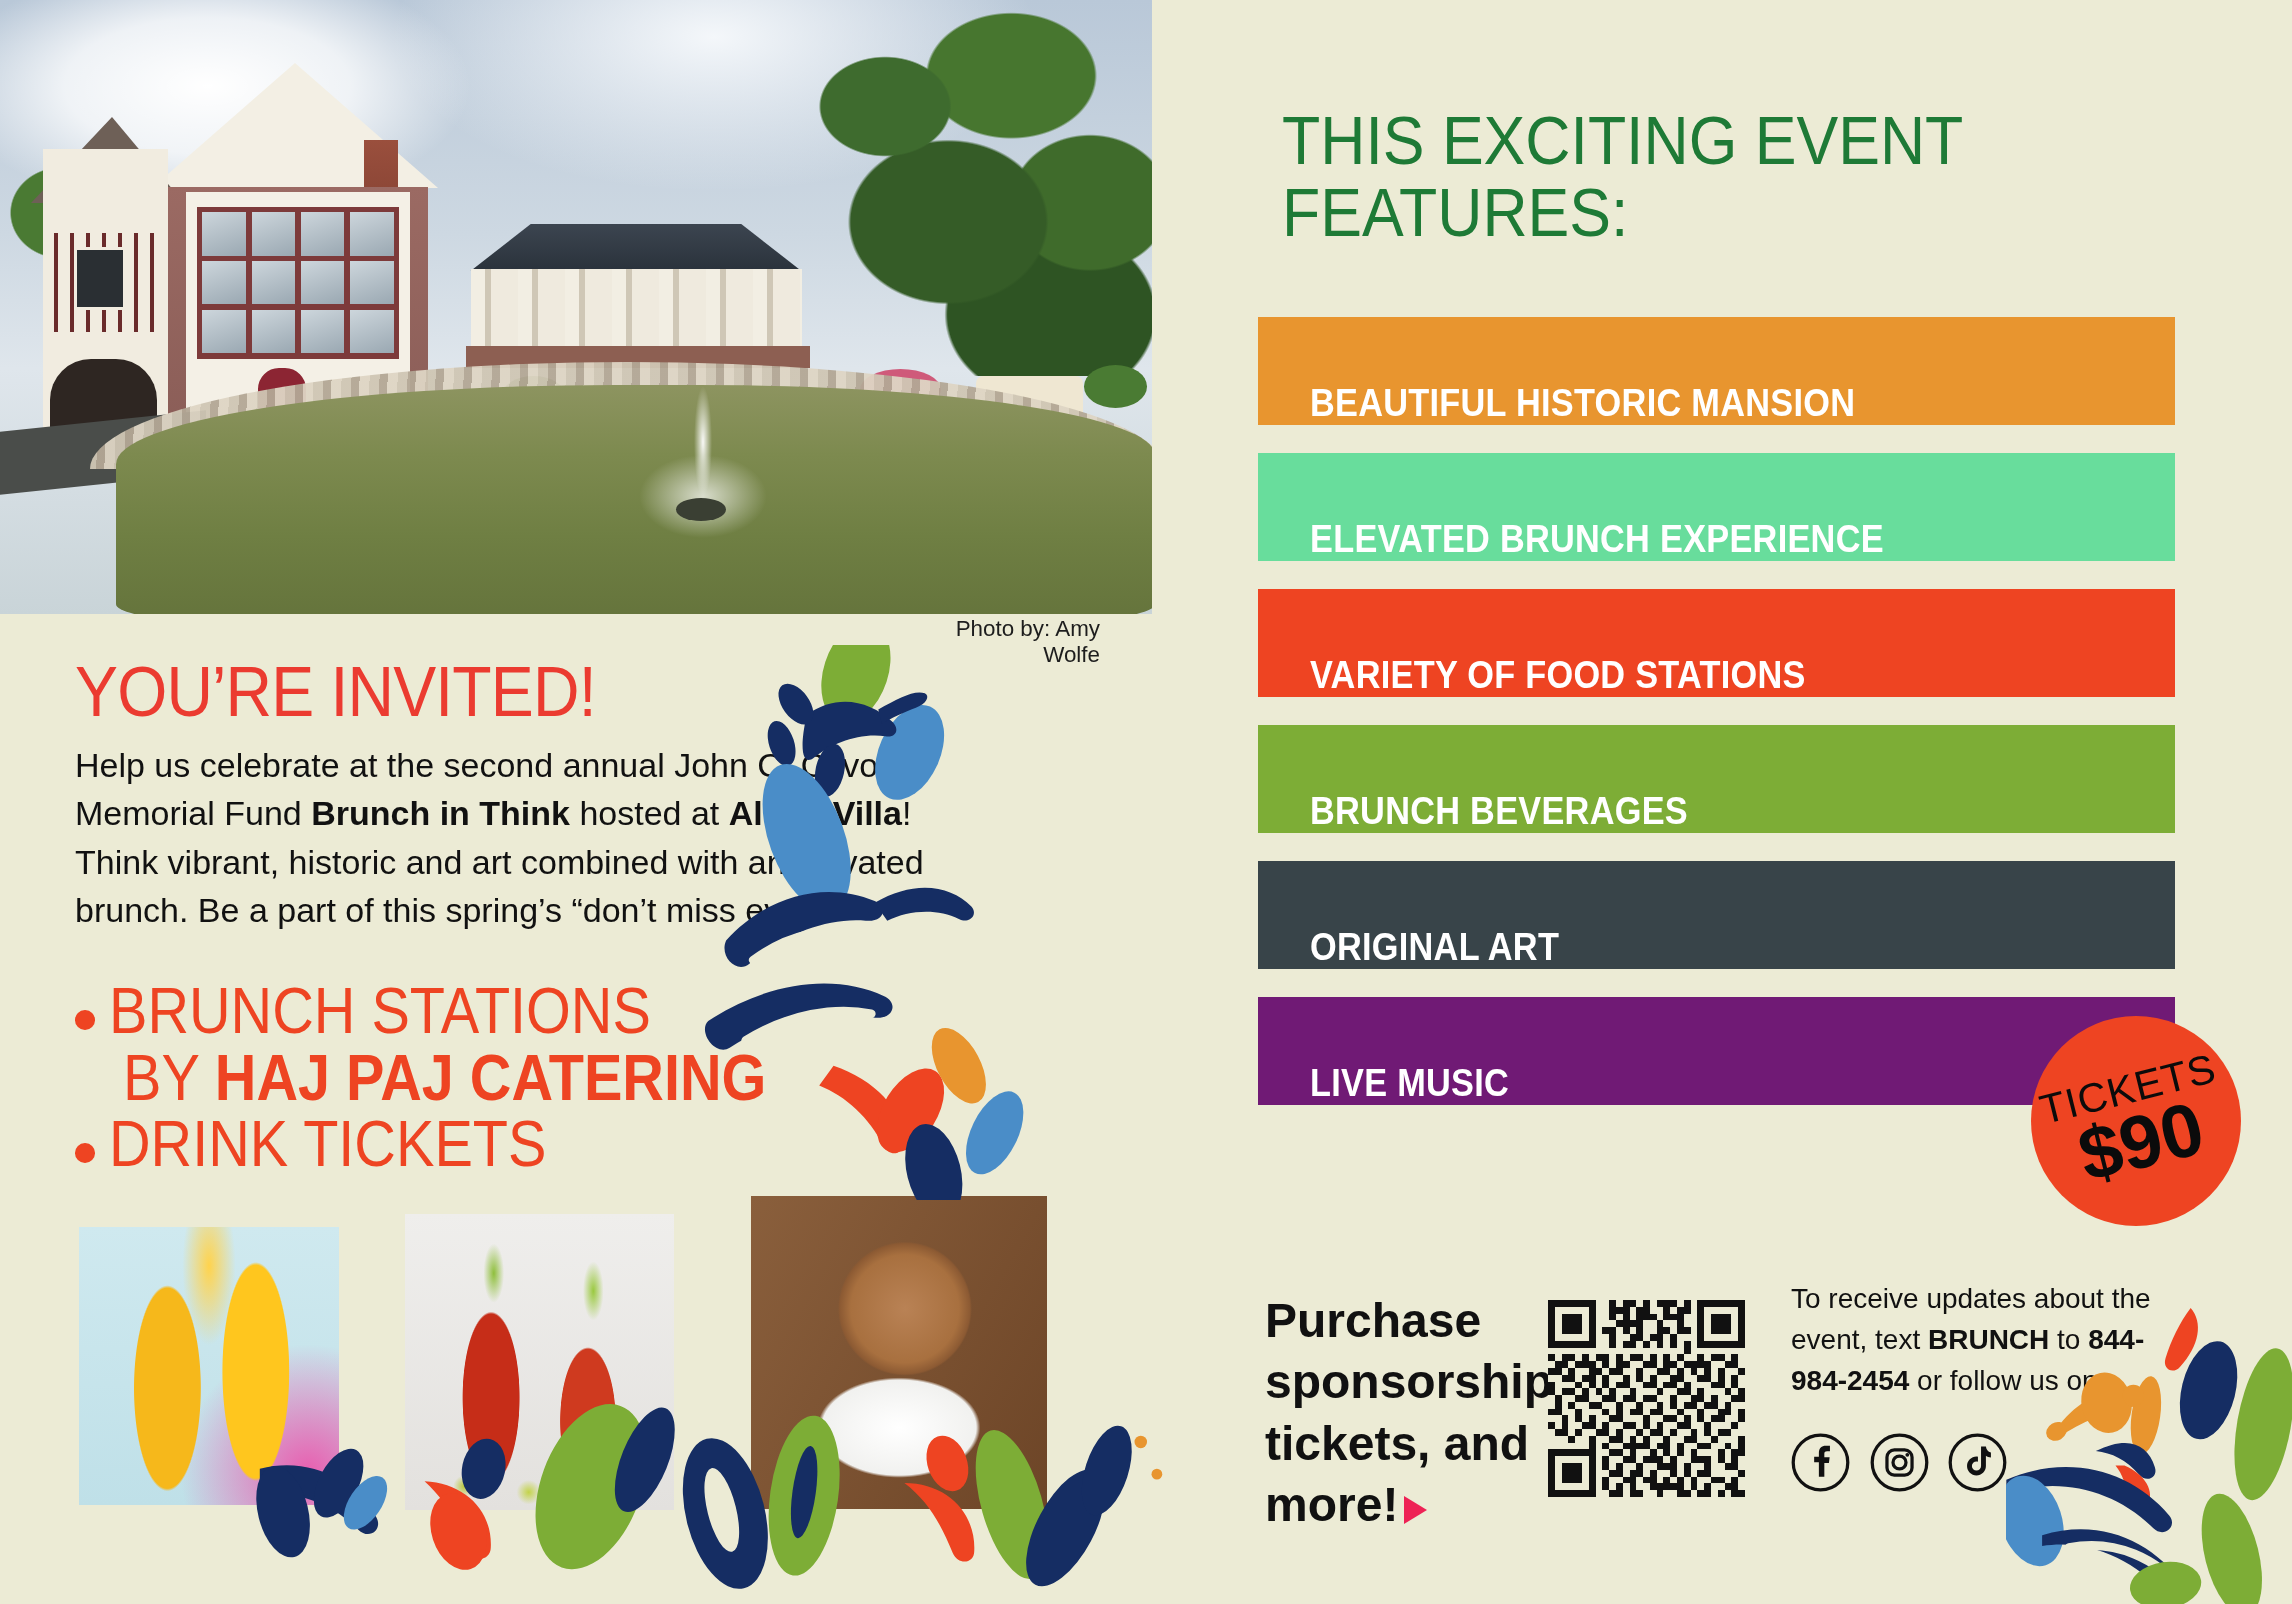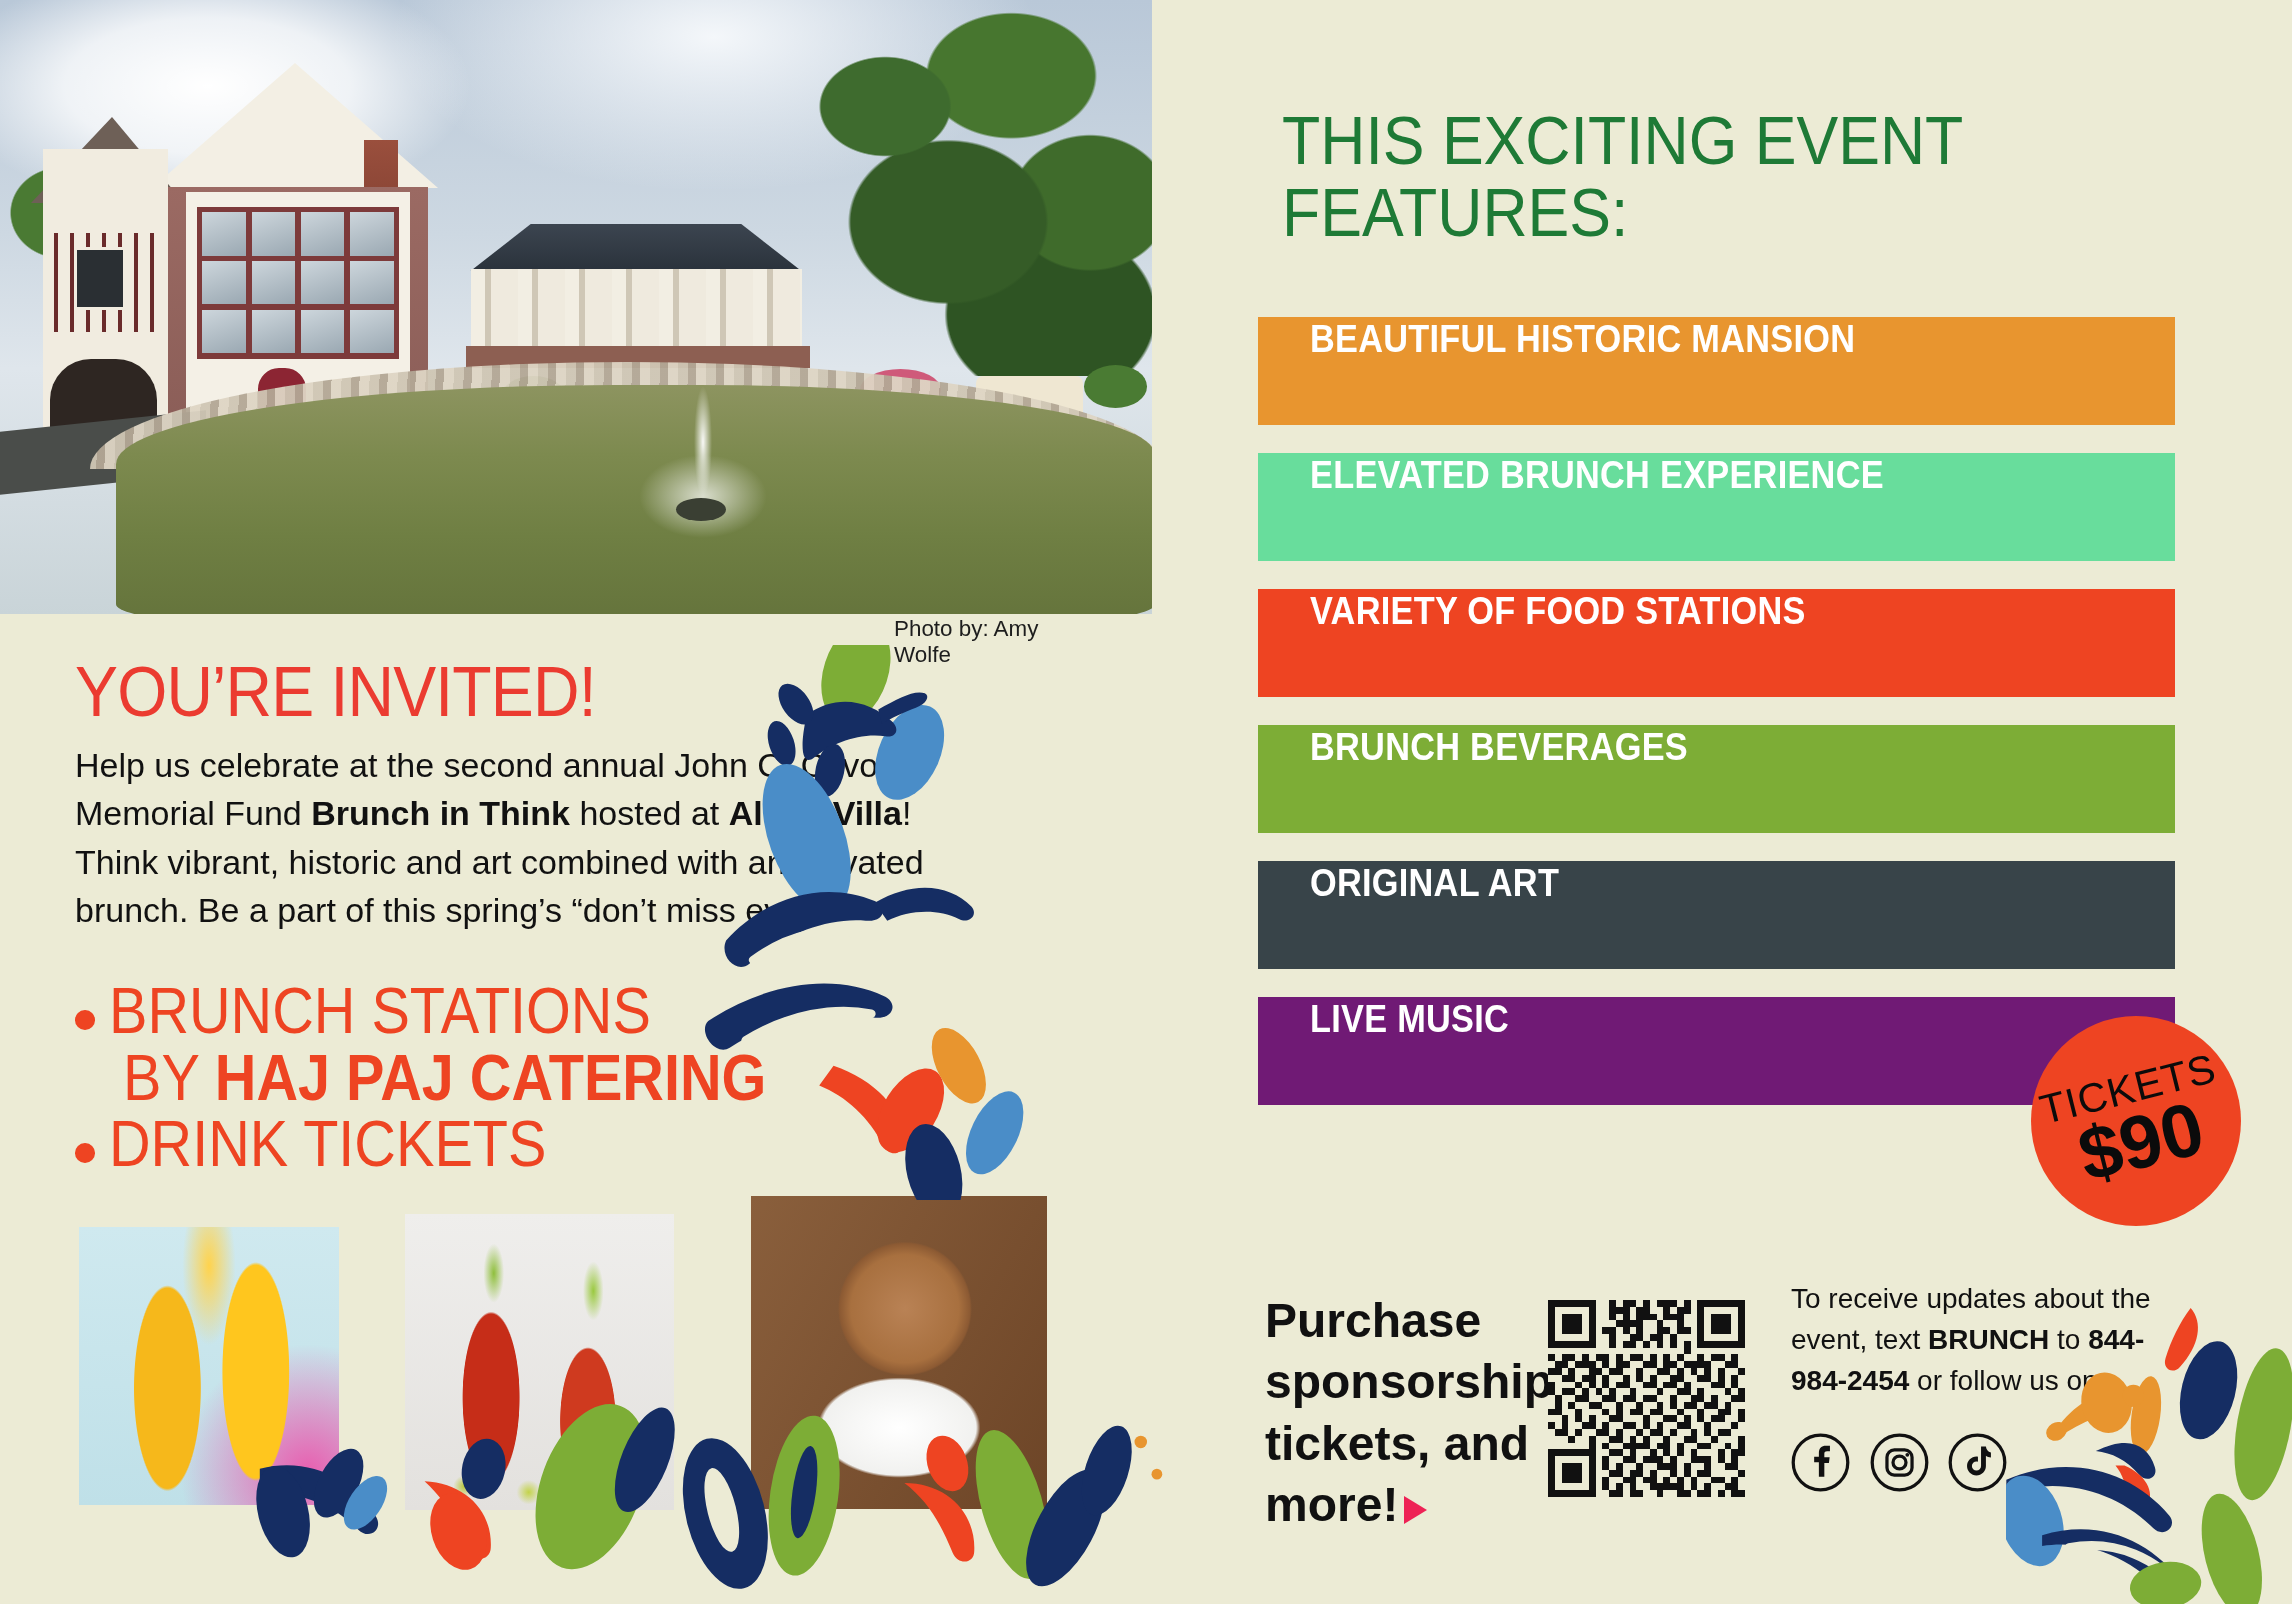--- a/index.html
+++ b/index.html
@@ -89,21 +89,21 @@
   .fount-base { position:absolute; left:676px; top:498px; width:50px; height:23px;
     background:#3a3f33; border-radius:50%; }
   .bench { position:absolute; left:976px; top:376px; width:107px; height:52px;
     background:#efe7d2; border-radius:7.2px 7.2px 0 0;
     box-shadow:inset 0 -7.2px 0 rgba(0,0,0,.12); }
   .shrub { position:absolute; border-radius:50%; }
   .drive { position:absolute; left:0; top:421px; width:206px; height:63px;
     background:#4a4d4a; transform:skewY(-6deg); }
 
   .photo-credit { position:absolute; left:894px; top:616px; width:206px;
-    font-size:22.4px; color:#1d1d1d; text-align:left; }
+    font-size:22.4px; color:#1d1d1d; text-align:right; }
 
   
   .invite-title { position:absolute; left:75px; top:652px;
     font-size:70px; font-weight:400; color:#EB3B30; letter-spacing:-0.9px;
     font-stretch:condensed; transform:scaleX(.92); transform-origin:left center; }
   .invite-body { position:absolute; left:75px; top:741px; width:887px;
     font-size:34px; line-height:1.42; color:#111; }
   .invite-body b { font-weight:700; }
 
   .bullets { position:absolute; left:75px; top:942px; width:913px;margin-top:36px; }
@@ -141,21 +141,21 @@
       radial-gradient(circle 93px at 52% 36%, #b98255 0%, #a8703f 58%, #8c5a33 70%, rgba(140,90,51,0) 72%),
       radial-gradient(circle 56px at 52% 33%, #f0e3cf 0%, #e6d6bd 58%, rgba(230,214,189,0) 62%),
       radial-gradient(ellipse 107px 66px at 50% 74%, #ffffff 0%, #f1f1ef 72%, rgba(241,241,239,0) 76%),
       linear-gradient(120deg,#8a5f3c,#6d4527); }
 
   
   .feat-title { position:absolute; left:1282px; top:104px; width:896px;
     font-size:68px; line-height:1.06; color:#1E7A36; font-weight:400;
     transform:scaleX(.92); transform-origin:left top; }
   .bars { position:absolute; left:1258px; top:317px; width:917px; }
-  .bar { height:108px; margin-bottom:28px; display:flex; align-items:flex-start; }
+  .bar { height:108px; margin-bottom:28px; display:flex; align-items:flex-end; }
   .bar span { color:#fff; font-size:39px; font-weight:800; letter-spacing:0.3px;
     margin-left:52px; transform:scaleX(.88); transform-origin:left center; white-space:nowrap; }
 
   .ticket-badge { position:absolute; left:2031px; top:1016px; width:210px; height:210px;
     border-radius:50%; background:#EE4422; }
   .tb-inner { position:absolute; inset:0; transform:rotate(-14deg);
     display:flex; flex-direction:column; align-items:center; justify-content:center; }
   .tb-tickets { font-size:41px; color:#0b0b0b; letter-spacing:0.9px; font-weight:400; }
   .tb-price { font-size:75px; color:#0b0b0b; font-weight:800; line-height:.92; margin-top:-3.6px; }
 

